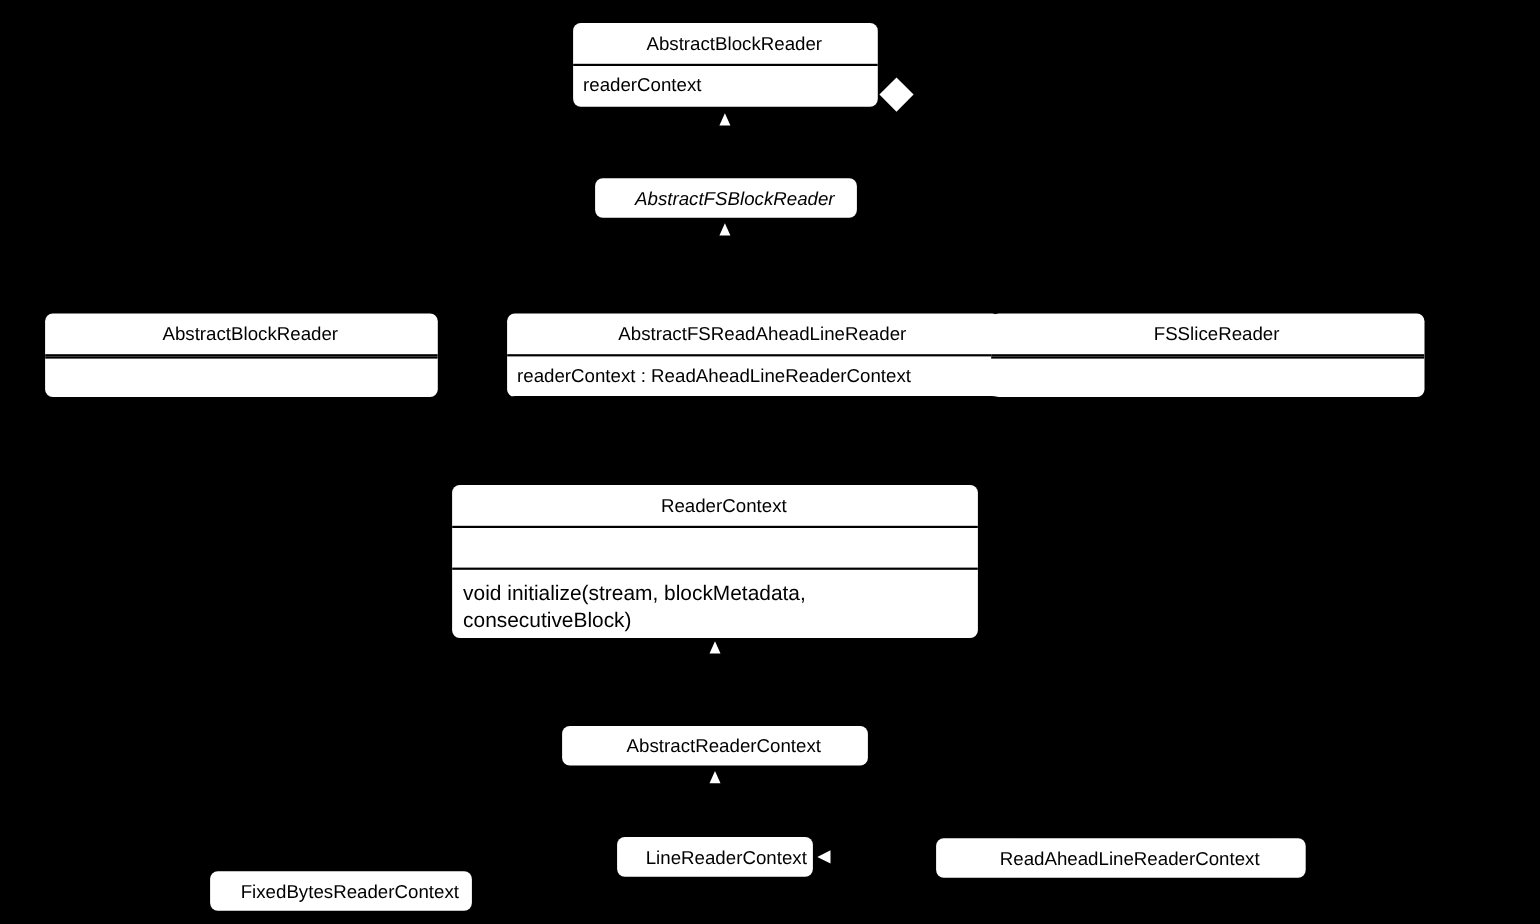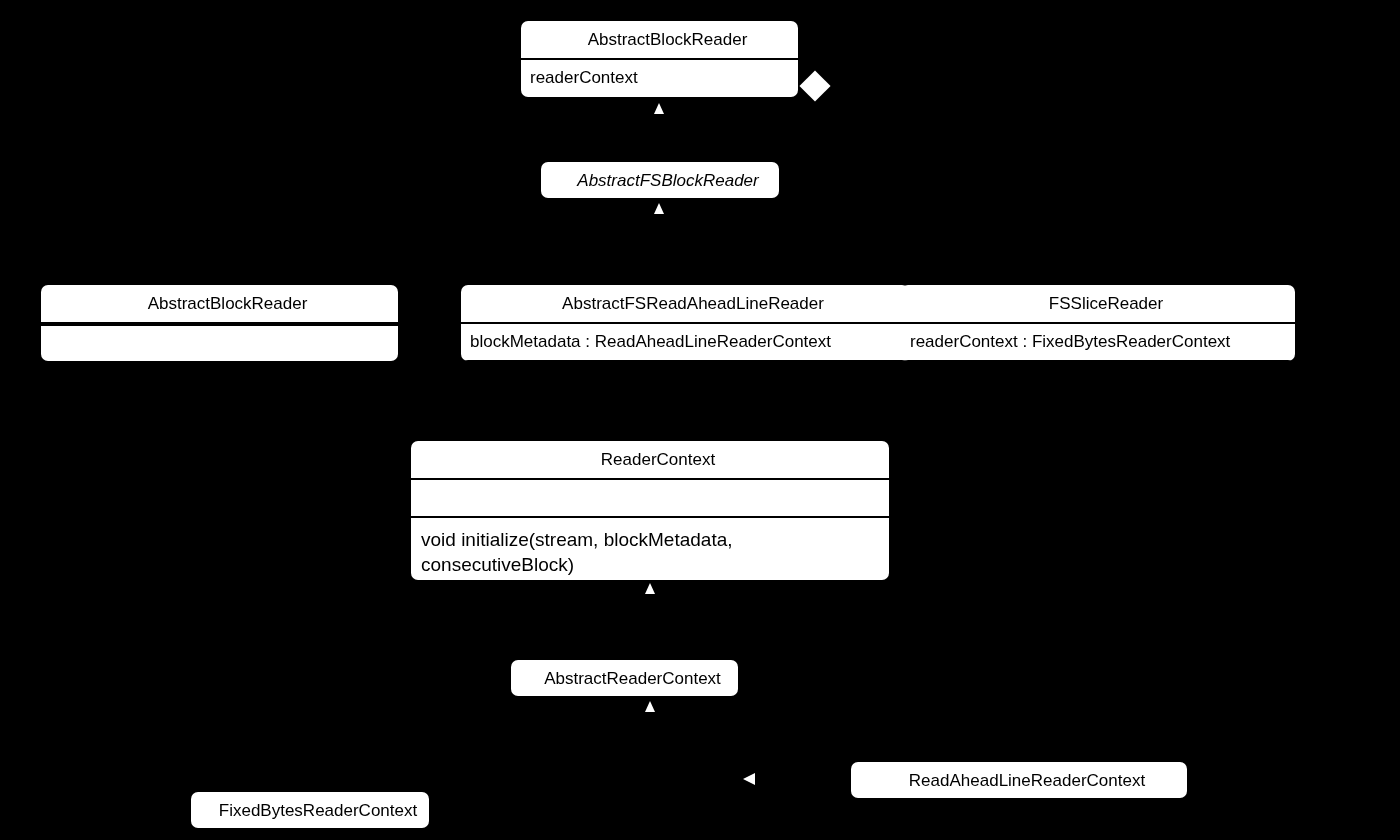--- a/index.html
+++ b/index.html
@@ -112,54 +112,56 @@
   <div class="uml-box" style="left:41px; top:285px; width:357px; height:76px;">
     <div class="uml-title">AbstractBlockReader</div>
     <div class="uml-sep"></div>
     <div class="uml-sep"></div>
 
   </div>
 
   <div class="uml-box" style="left:461px; top:285px; width:448px; height:76px;">
     <div class="uml-title">AbstractFSReadAheadLineReader</div>
     <div class="uml-sep"></div>
-    <div class="uml-attrs">blockMetadata : ReadAheadLineReaderContext</div>
+    <div class="uml-attrs">readerContext : ReadAheadLineReaderContext</div>
     <div class="uml-sep"></div>
 
   </div>
 
   <div class="uml-box" style="left:901px; top:285px; width:394px; height:76px;">
     <div class="uml-title">FSSliceReader</div>
     <div class="uml-sep"></div>
-    <div class="uml-attrs">readerContext : FixedBytesReaderContext</div>
     <div class="uml-sep"></div>
 
   </div>
 
   <div class="uml-box" style="left:411px; top:441px; width:478px; height:139px;">
     <div class="uml-title">ReaderContext</div>
     <div class="uml-sep"></div>
     <div class="uml-attrs empty-compartment"></div>
     <div class="uml-sep"></div>
     <div class="uml-methods">void initialize(stream, blockMetadata, consecutiveBlock)
 Entity next()</div>
   </div>
 
   <div class="arrow-up" style="left:645px; top:583px;"></div>
 
-  <div class="uml-box" style="left:511px; top:660px; width:227px; height:36px;">
+  <div class="uml-box" style="left:511px; top:660px; width:278px; height:36px;">
     <div class="uml-title">AbstractReaderContext</div>
   </div>
 
   <div class="arrow-up" style="left:645px; top:701px;"></div>
 
   <div class="uml-box" style="left:191px; top:792px; width:238px; height:36px;">
     <div class="uml-title">FixedBytesReaderContext</div>
   </div>
 
+  <div class="uml-box" style="left:561px; top:761px; width:178px; height:36px;">
+    <div class="uml-title">LineReaderContext</div>
+  </div>
 
   <div class="arrow-left" style="left:743px; top:773px;"></div>
 
   <div class="uml-box" style="left:851px; top:762px; width:336px; height:36px;">
     <div class="uml-title">ReadAheadLineReaderContext</div>
   </div>
 
 </div>
 
 </body></html>

